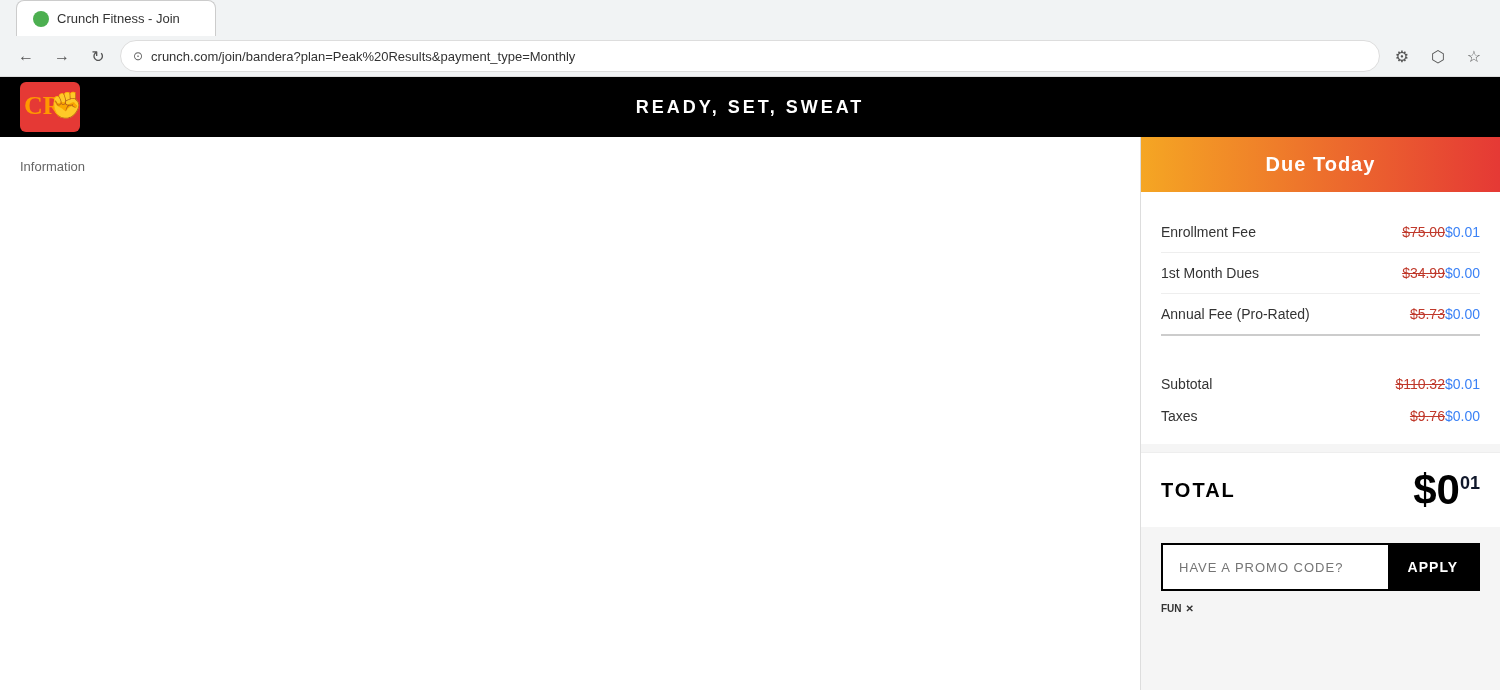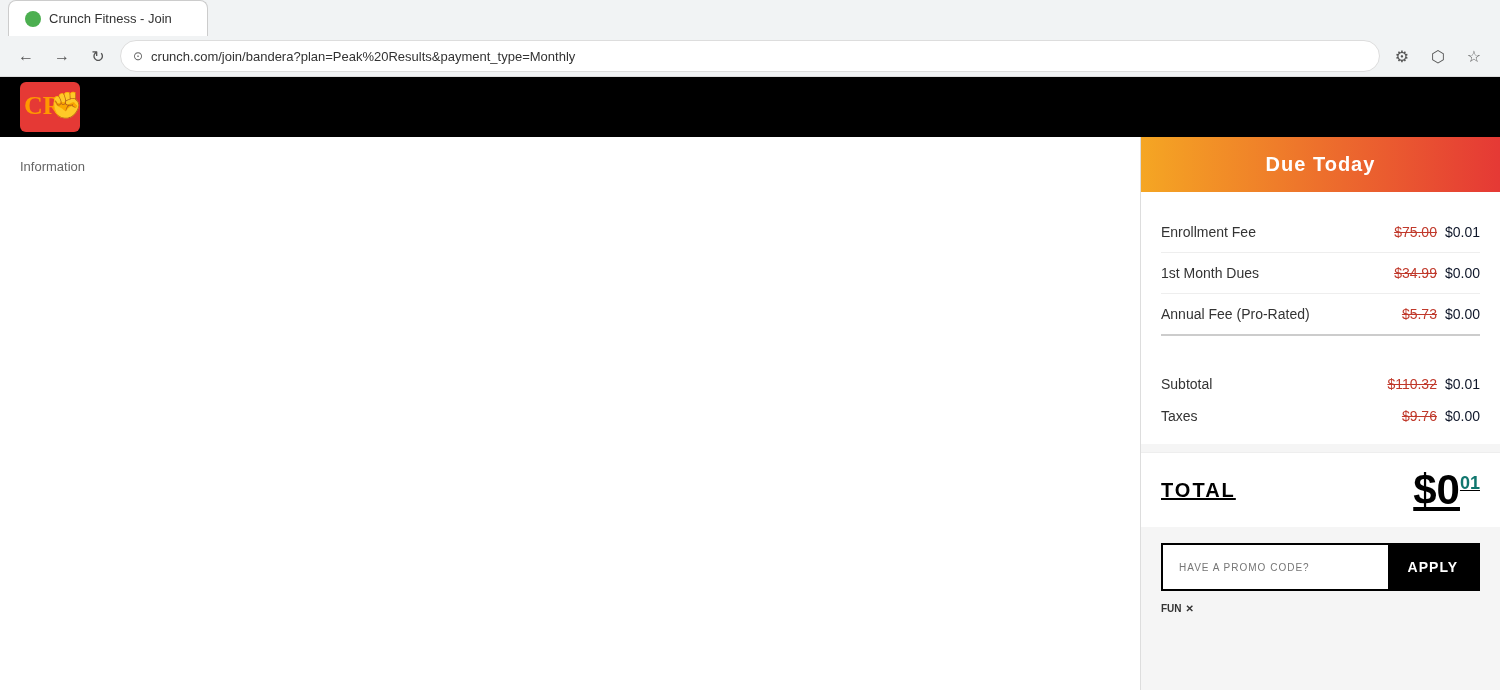--- a/index.html
+++ b/index.html
@@ -13,21 +13,21 @@
 
     
     .browser-chrome {
       background: #f1f3f4;
       border-bottom: 1px solid #ddd;
     }
     .browser-tab-bar {
       display: flex;
       align-items: center;
       height: 36px;
-      padding: 0 8px;
+      padding: 0 16px;
       gap: 4px;
     }
     .browser-tab {
       background: #fff;
       border-radius: 8px 8px 0 0;
       padding: 0 16px;
       height: 36px;
       display: flex;
       align-items: center;
       font-size: 13px;
@@ -199,32 +199,32 @@
 
     .item-label {
       font-size: 14px;
       color: #333;
       text-decoration-style: dotted;
       text-underline-offset: 3px;
     }
 
     .item-prices {
       display: flex;
-      gap: 8px;
+      gap: 0;
       align-items: center;
     }
 
     .original-price {
       color: #c0392b;
       text-decoration: line-through;
       font-size: 14px;
     }
 
     .new-price {
-      color: #0f172a;
+      color: #3b82f6;
       font-size: 14px;
       font-weight: normal;
     }
 
     .subtotals-section {
       padding: 12px 20px;
       background: #fff;
     }
 
     .subtotal-row {
@@ -239,21 +239,20 @@
     }
 
     .total-section {
       padding: 16px 20px;
       background: #fff;
       display: flex;
       justify-content: space-between;
       align-items: center;
       border-top: 1px solid #eee;
       margin-top: 8px;
-      text-decoration: underline;
     }
 
     .total-label {
       font-size: 20px;
       font-weight: bold;
       color: #000;
       letter-spacing: 2px;
     }
 
     .total-amount {
@@ -264,41 +263,41 @@
     .total-dollar {
       font-size: 42px;
       font-weight: bold;
       color: #000;
       line-height: 1;
     }
 
     .total-cents {
       font-size: 18px;
       font-weight: bold;
-      color: #0f766e;
+      color: #0f172a;
       margin-top: 4px;
     }
 
     .promo-section {
       padding: 16px 20px;
       background: #f5f5f5;
     }
 
     .promo-input-row {
       display: flex;
       border: 2px solid #000;
       background: #fff;
     }
 
     .promo-input {
       flex: 1;
       border: none;
       outline: none;
       padding: 14px 16px;
-      font-size: 10px;
+      font-size: 13px;
       color: #999;
       letter-spacing: 1px;
       background: #fff;
     }
 
     .apply-btn {
       background: #000;
       color: #fff;
       border: none;
       padding: 14px 20px;
@@ -356,20 +355,21 @@
     <div class="crunch-logo">
       <div class="logo-fist">
         <svg viewBox="0 0 60 50" xmlns="http://www.w3.org/2000/svg">
 
           <rect x="0" y="0" width="60" height="50" rx="6" fill="#e53935"></rect>
           <text x="4" y="32" font-size="26" font-weight="bold" fill="#ff9800" font-family="Arial Black">CR</text>
           <text x="30" y="32" font-size="26" font-weight="bold" fill="#ff9800" font-family="Arial Black">✊</text>
         </svg>
       </div>
     </div>
+    <div class="header-title">READY, SET, SWEAT</div>
   </div>
 
   <div class="main-layout">
 
     <div class="left-content">
       <span class="breadcrumb-text">Information</span>
     </div>
 
     <div class="order-panel">
 

